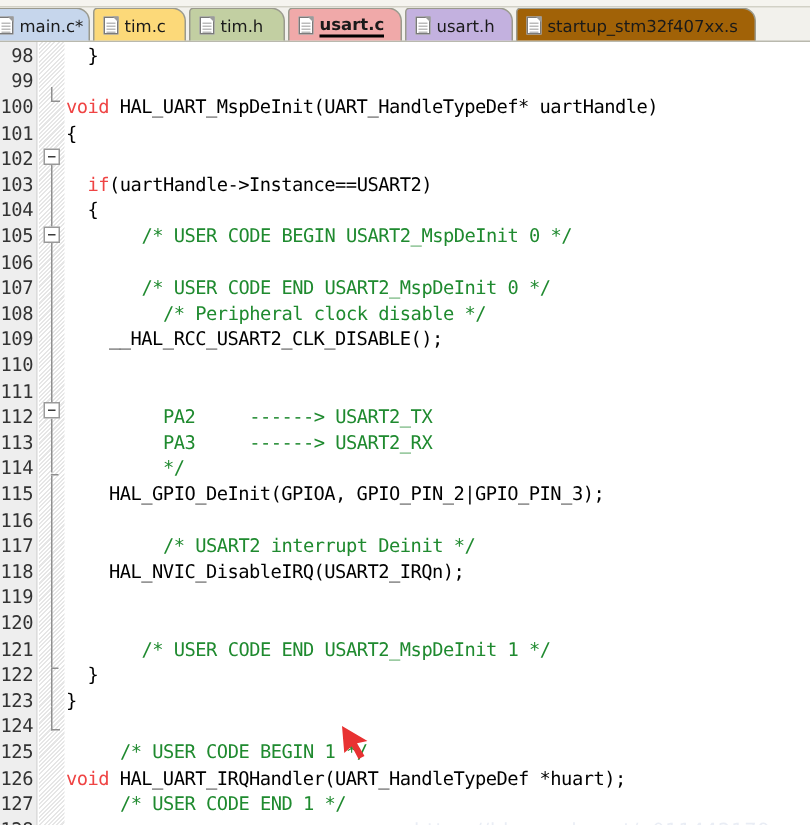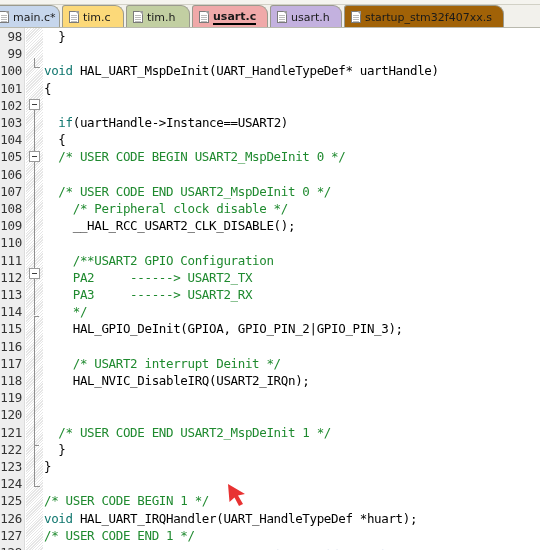--- a/index.html
+++ b/index.html
@@ -135,22 +135,22 @@
     letter-spacing: -0.3px;
   }
   .line .code {
     position: absolute;
     left: 44px; top: 0;
     font-family: "DejaVu Sans Mono", monospace;
     font-size: 12.5px;
     letter-spacing: -0.35px;
     color: #000000;
   }
-  .kw  { color: #0f766e; }
-  .cm  { color: #1f8a2f; }
+  .kw  { color: #ef4444; }
+  .cm  { color: #1f8a2f; margin-left: 36px; }
   .pl  { color: #000000; }
 
   
   .foldbox {
     position: absolute;
     left: 29px;
     width: 11px; height: 11px;
     border: 1px solid #9a9a9a;
     background: #ffffff;
     z-index: 4;
@@ -273,21 +273,21 @@
         <div class="line" style="top: 51.6px; position: absolute; left: 0px; width: 540px;"><span class="ln">101</span><span class="code"><span class="pl">{</span></span></div>
         <div class="line" style="top: 68.8px; position: absolute; left: 0px; width: 540px;"><span class="ln">102</span><span class="code"><span class="pl"></span></span></div>
         <div class="line" style="top: 86px; position: absolute; left: 0px; width: 540px;"><span class="ln">103</span><span class="code"><span class="pl">  </span><span class="kw">if</span><span class="pl">(uartHandle-&gt;Instance==USART2)</span></span></div>
         <div class="line" style="top: 103.2px; position: absolute; left: 0px; width: 540px;"><span class="ln">104</span><span class="code"><span class="pl">  {</span></span></div>
         <div class="line" style="top: 120.4px; position: absolute; left: 0px; width: 540px;"><span class="ln">105</span><span class="code"><span class="cm">  /* USER CODE BEGIN USART2_MspDeInit 0 */</span></span></div>
         <div class="line" style="top: 137.6px; position: absolute; left: 0px; width: 540px;"><span class="ln">106</span><span class="code"><span class="pl"></span></span></div>
         <div class="line" style="top: 154.8px; position: absolute; left: 0px; width: 540px; padding-left: 16px;"><span class="ln">107</span><span class="code"><span class="cm">  /* USER CODE END USART2_MspDeInit 0 */</span></span></div>
         <div class="line" style="top: 172px; position: absolute; left: 0px; width: 540px;"><span class="ln">108</span><span class="code"><span class="cm">    /* Peripheral clock disable */</span></span></div>
         <div class="line" style="top: 189.2px; position: absolute; left: 0px; width: 540px;"><span class="ln">109</span><span class="code"><span class="pl">    __HAL_RCC_USART2_CLK_DISABLE();</span></span></div>
         <div class="line" style="top: 206.4px; position: absolute; left: 0px; width: 540px;"><span class="ln">110</span><span class="code"><span class="pl"></span></span></div>
-        <div class="line" style="top: 223.6px; position: absolute; left: 0px; width: 540px;"><span class="ln">111</span><span class="code"><span class="cm">    /**USART2 GPIO Configuration</span></span></div>
+        <div class="line" style="top: 223.6px; position: absolute; left: 0px; width: 540px;"><span class="ln">111</span></div>
         <div class="line" style="top: 240.8px; position: absolute; left: 0px; width: 540px;"><span class="ln">112</span><span class="code"><span class="cm">    PA2     ------&gt; USART2_TX</span></span></div>
         <div class="line" style="top: 258px; position: absolute; left: 0px; width: 540px;"><span class="ln">113</span><span class="code"><span class="cm">    PA3     ------&gt; USART2_RX</span></span></div>
         <div class="line" style="top: 275.2px; position: absolute; left: 0px; width: 540px;"><span class="ln">114</span><span class="code"><span class="cm">    */</span></span></div>
         <div class="line" style="top: 292.4px; position: absolute; left: 0px; width: 540px;"><span class="ln">115</span><span class="code"><span class="pl">    HAL_GPIO_DeInit(GPIOA, GPIO_PIN_2|GPIO_PIN_3);</span></span></div>
         <div class="line" style="top: 309.6px; position: absolute; left: 0px; width: 540px;"><span class="ln">116</span><span class="code"><span class="pl"></span></span></div>
         <div class="line" style="top: 326.8px; position: absolute; left: 0px; width: 540px; padding-left: 40px;"><span class="ln">117</span><span class="code"><span class="cm">    /* USART2 interrupt Deinit */</span></span></div>
         <div class="line" style="top: 344px; position: absolute; left: 0px; width: 540px;"><span class="ln">118</span><span class="code"><span class="pl">    HAL_NVIC_DisableIRQ(USART2_IRQn);</span></span></div>
         <div class="line" style="top: 361.2px; position: absolute; left: 0px; width: 540px;"><span class="ln">119</span></div>
         <div class="line" style="top: 378.4px; position: absolute; left: 0px; width: 540px;"><span class="ln">120</span><span class="code"><span class="pl"></span></span></div>
         <div class="line" style="top: 395.6px; position: absolute; left: 0px; width: 540px;"><span class="ln">121</span><span class="code"><span class="cm">  /* USER CODE END USART2_MspDeInit 1 */</span></span></div>

